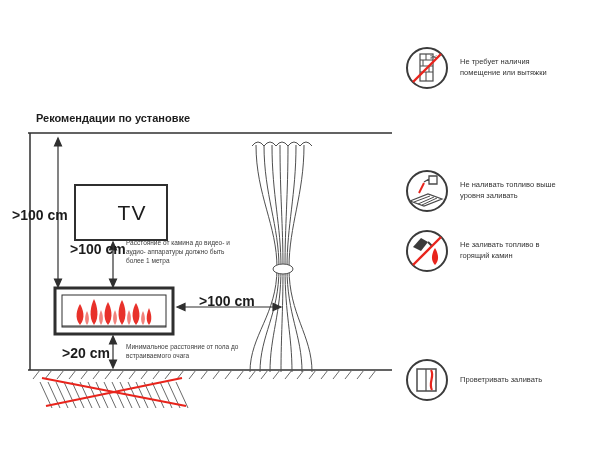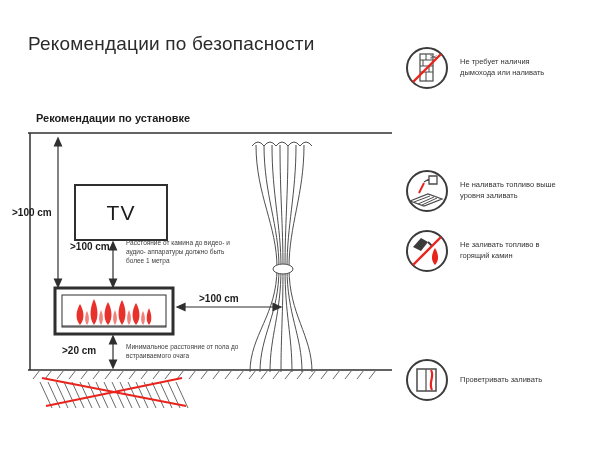--- a/index.html
+++ b/index.html
@@ -5,44 +5,43 @@
   * { margin:0; padding:0; box-sizing:border-box; }
   html,body { width:600px; height:450px; }
   body { font-family:"Liberation Sans","DejaVu Sans",sans-serif; background:#ffffff; }
   .page { position:relative; width:600px; height:450px; background:#fff; overflow:hidden; }
 
   .title { position:absolute; left:28px; top:33px; font-size:19px; font-weight:500; color:#2b2b2b; letter-spacing:.2px; }
   .subtitle { position:absolute; left:28px; top:112px; font-size:11px; font-weight:700; color:#1d1d1d;padding-left:8px; }
 
   .diagram-svg { position:absolute; left:0; top:0; }
 
-  .tv-label { position:absolute; left:75px; top:185px; width:92px; height:55px;
+  .tv-label { position:absolute; left:86px; top:185px; width:92px; height:55px;
               display:flex; align-items:center; justify-content:center;
               font-size:21px; color:#1c1c1c; letter-spacing:1px; }
 
-  .dim { position:absolute; font-size:10px; font-weight:700; color:#1c1c1c; white-space:nowrap; }
+  .dim { position:absolute; font-size:14px; font-weight:700; color:#1c1c1c; white-space:nowrap; }
   .dim-left    { left:12px;  top:207px; }
   .dim-tv      { left:70px;  top:241px; }
   .dim-curtain { left:199px; top:293px; }
   .dim-floor   { left:62px;  top:345px; }
 
   .note { position:absolute; font-size:6.5px; color:#3d3d3d; line-height:1.4; }
   .note-tv    { left:126px; top:238px; width:112px; }
   .note-floor { left:126px; top:342px; width:148px; }
 
   .safety-item { position:absolute; left:404px; width:192px; display:flex; align-items:center; gap:10px; }
   .safety-item svg { flex:0 0 46px; }
   .safety-text { font-size:7.5px; color:#333333; line-height:1.45; width:104px; }
 </style>
 </head>
 <body>
 
 <div class="page">
 
-  <h1 class="title">Рекомендации по безопасности</h1>
   <h2 class="subtitle">Рекомендации по установке</h2>
 
   <svg class="diagram-svg" width="600" height="450" viewBox="0 0 600 450">
 
     <g stroke="#2f2f2f" stroke-width="1.5">
       <line x1="28" y1="133" x2="392" y2="133"></line>
       <line x1="30" y1="133" x2="30" y2="370"></line>
       <line x1="28" y1="370" x2="392" y2="370"></line>
     </g>
 
@@ -108,21 +107,21 @@
   <div class="note note-floor">Минимальное расстояние от пола до встраиваемого очага</div>
 
   <div class="safety-item" style="top:45px">
     <svg width="46" height="46" viewBox="0 0 46 46">
       <circle cx="23" cy="23" r="20" fill="#ffffff" stroke="#3b3b3b" stroke-width="2"></circle>
       <rect x="16" y="9" width="13" height="27" fill="none" stroke="#4a4a4a" stroke-width="1.2"></rect>
       <path d="M16 15 H29 M16 21 H29 M16 27 H29 M22 9 V15 M19 15 V21 M25 21 V27 M22 27 V36" stroke="#4a4a4a" stroke-width="1" fill="none"></path>
       <text x="26" y="15" font-size="9" fill="#3b3b3b">✂</text>
       <line x1="9" y1="37" x2="37" y2="9" stroke="#e8241c" stroke-width="2.4"></line>
     </svg>
-    <div class="safety-text">Не требует наличия дымохода или наливать</div>
+    <div class="safety-text">Не требует наличия помещение или вытяжки</div>
   </div>
 
 
   <div class="safety-item" style="top:168px">
     <svg width="46" height="46" viewBox="0 0 46 46">
       <circle cx="23" cy="23" r="20" fill="#ffffff" stroke="#3b3b3b" stroke-width="2"></circle>
       <path d="M6 33 L24 26 L38 31 L20 38 Z" fill="#ffffff" stroke="#4a4a4a" stroke-width="1.2"></path>
       <path d="M10 34 L26 28 M14 36 L30 29 M18 37 L33 30" stroke="#4a4a4a" stroke-width="1" fill="none"></path>
       <path d="M25 8 h8 v8 h-8 Z M25 11 L20 14" fill="none" stroke="#4a4a4a" stroke-width="1.3"></path>
       <path d="M20 15 L15 25" stroke="#e8241c" stroke-width="2" fill="none"></path>

